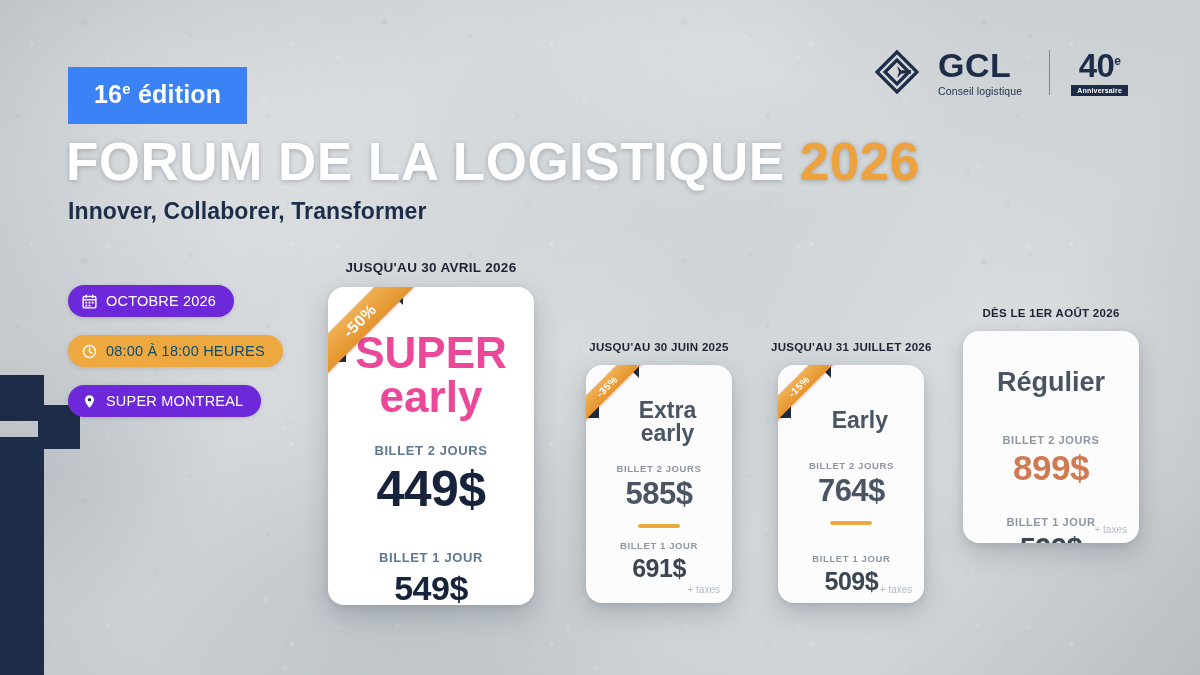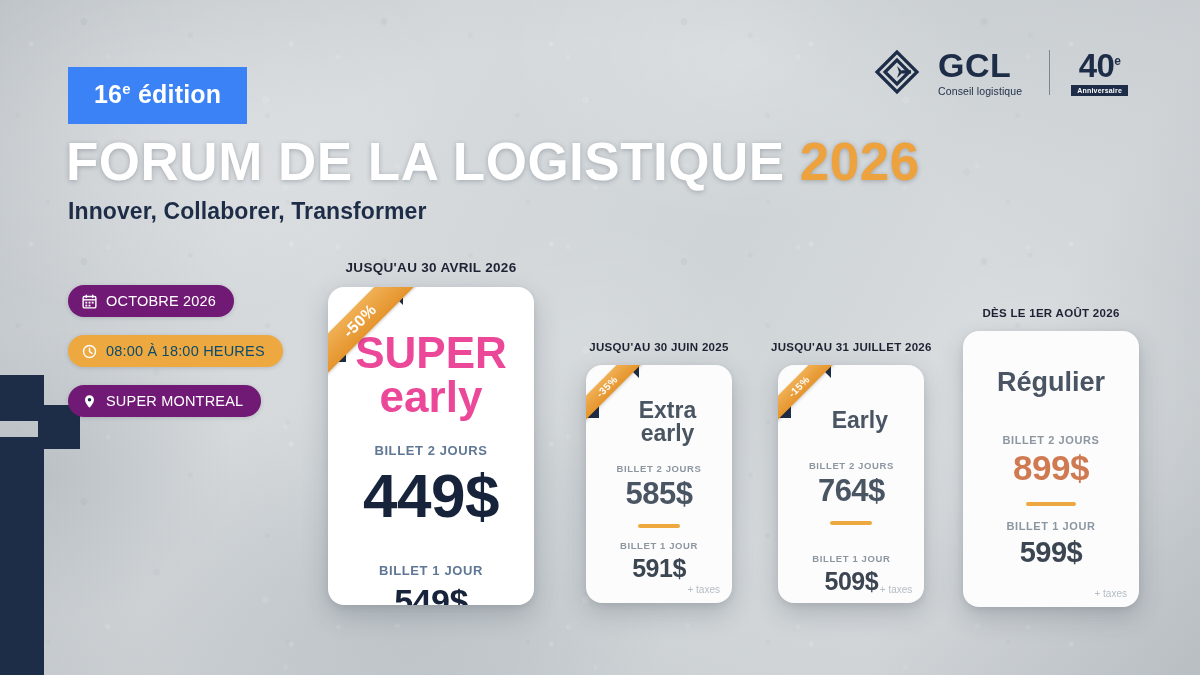--- a/index.html
+++ b/index.html
@@ -94,21 +94,21 @@
 
   
   #info-pills { position:absolute; left:68px; top:285px; display:flex; flex-direction:column; gap:18px; }
   .pill {
     display:inline-flex; align-items:center; gap:9px;
     border-radius:22px; padding:8px 18px 8px 14px;
     font-size:14.5px; font-weight:500; letter-spacing:.2px;
     white-space:nowrap; align-self:flex-start;
     box-shadow:0 1px 4px rgba(40,50,62,.18);
   }
-  .pill.dark   { background:#701a75; color:#ffffff; }
+  .pill.dark   { background:#6d28d9; color:#ffffff; }
   .pill.accent { background:#eda93f; color:#0c4a6e; }
   .pill svg { flex:none; }
 
   
   .col { position:absolute; display:flex; flex-direction:column; align-items:center;padding-left:8px; }
 
   .col-date {
     font-size:13.5px; font-weight:bold; color:#1e2233;
     letter-spacing:.3px; white-space:nowrap; margin-bottom:12px;
   }
@@ -145,41 +145,41 @@
   .ticket-label { font-weight:bold; letter-spacing:.6px; text-align:center; }
   .price { font-weight:bold; letter-spacing:-.5px; text-align:center; }
   .divider { background:#eda93f; border-radius:2px; }
   .taxes { position:absolute; right:12px; bottom:8px; font-size:10px; color:#b4bcc4; }
 
   
   #col-super { left:320px; top:260px; }
   #card-super { width:206px; height:318px; padding-top:44px; }
   #card-super .card-title { font-size:44px; color:#ec4899; }
   #card-super .ticket-label { font-size:13px; color:#5f7794; margin-top:24px; }
-  #card-super .price.big { font-size:62px; color:#17233a; margin-top:2px; }
+  #card-super .price.big { font-size:50px; color:#17233a; margin-top:2px; }
   #card-super .divider { width:56px; height:5px; margin-top:16px; }
   #card-super .ticket-label.two { margin-top:16px; }
   #card-super .price.small { font-size:34px; color:#17233a; margin-top:4px; }
 
   
   #col-extra   { left:578px; top:341px; }
   #col-early   { left:763px; top:341px; }
   .card-sm { width:146px; height:238px; padding-top:34px; background:#fcfcfc; }
   .card-sm .card-title { font-size:23px; color:#4a5563;margin-left:17px; }
   .card-sm .ticket-label { font-size:9.5px; color:#8c96a1; margin-top:18px; }
   .card-sm .price.big { font-size:31px; color:#4a5563; margin-top:2px; }
   .card-sm .divider { width:42px; height:4px; margin-top:12px; }
   .card-sm .ticket-label.two { margin-top:12px; }
   .card-sm .price.small { font-size:25px; color:#3c4653; margin-top:3px; }
   #card-early { padding-top:44px; }
   #card-early .ticket-label { margin-top:28px; }
 
   
   #col-reg { left:955px; top:307px; }
-  #card-reg { width:176px; height:276px; padding-top:38px; background:#fcfcfc; }
+  #card-reg { width:176px; height:212px; padding-top:38px; background:#fcfcfc; }
   #card-reg .card-title { font-size:27px; color:#4a5563; }
   #card-reg .ticket-label { font-size:11px; color:#8c96a1; margin-top:38px; }
   #card-reg .price.big { font-size:35px; color:#d07a52; margin-top:2px; }
   #card-reg .divider { width:50px; height:4px; margin-top:14px; }
   #card-reg .ticket-label.two { margin-top:14px; }
   #card-reg .price.small { font-size:29px; color:#3c4653; margin-top:4px; }
 </style>
 </head>
 <body>
 
@@ -281,21 +281,21 @@
       <div class="band">-35%</div>
     </div>
     <div class="card-title">
       <div>Extra</div>
       <div>early</div>
     </div>
     <div class="ticket-label">BILLET 2 JOURS</div>
     <div class="price big">585$</div>
     <div class="divider"></div>
     <div class="ticket-label two">BILLET 1 JOUR</div>
-    <div class="price small">591$</div>
+    <div class="price small">691$</div>
     <div class="taxes">+ taxes</div>
   </div>
 </div>
 
 <div class="col" id="col-early">
   <div class="col-date small">JUSQU'AU 31 JUILLET 2026</div>
   <div class="card card-sm" id="card-early">
     <div class="ribbon sm">
       <div class="tip tip-t"></div>
       <div class="tip tip-l"></div>

